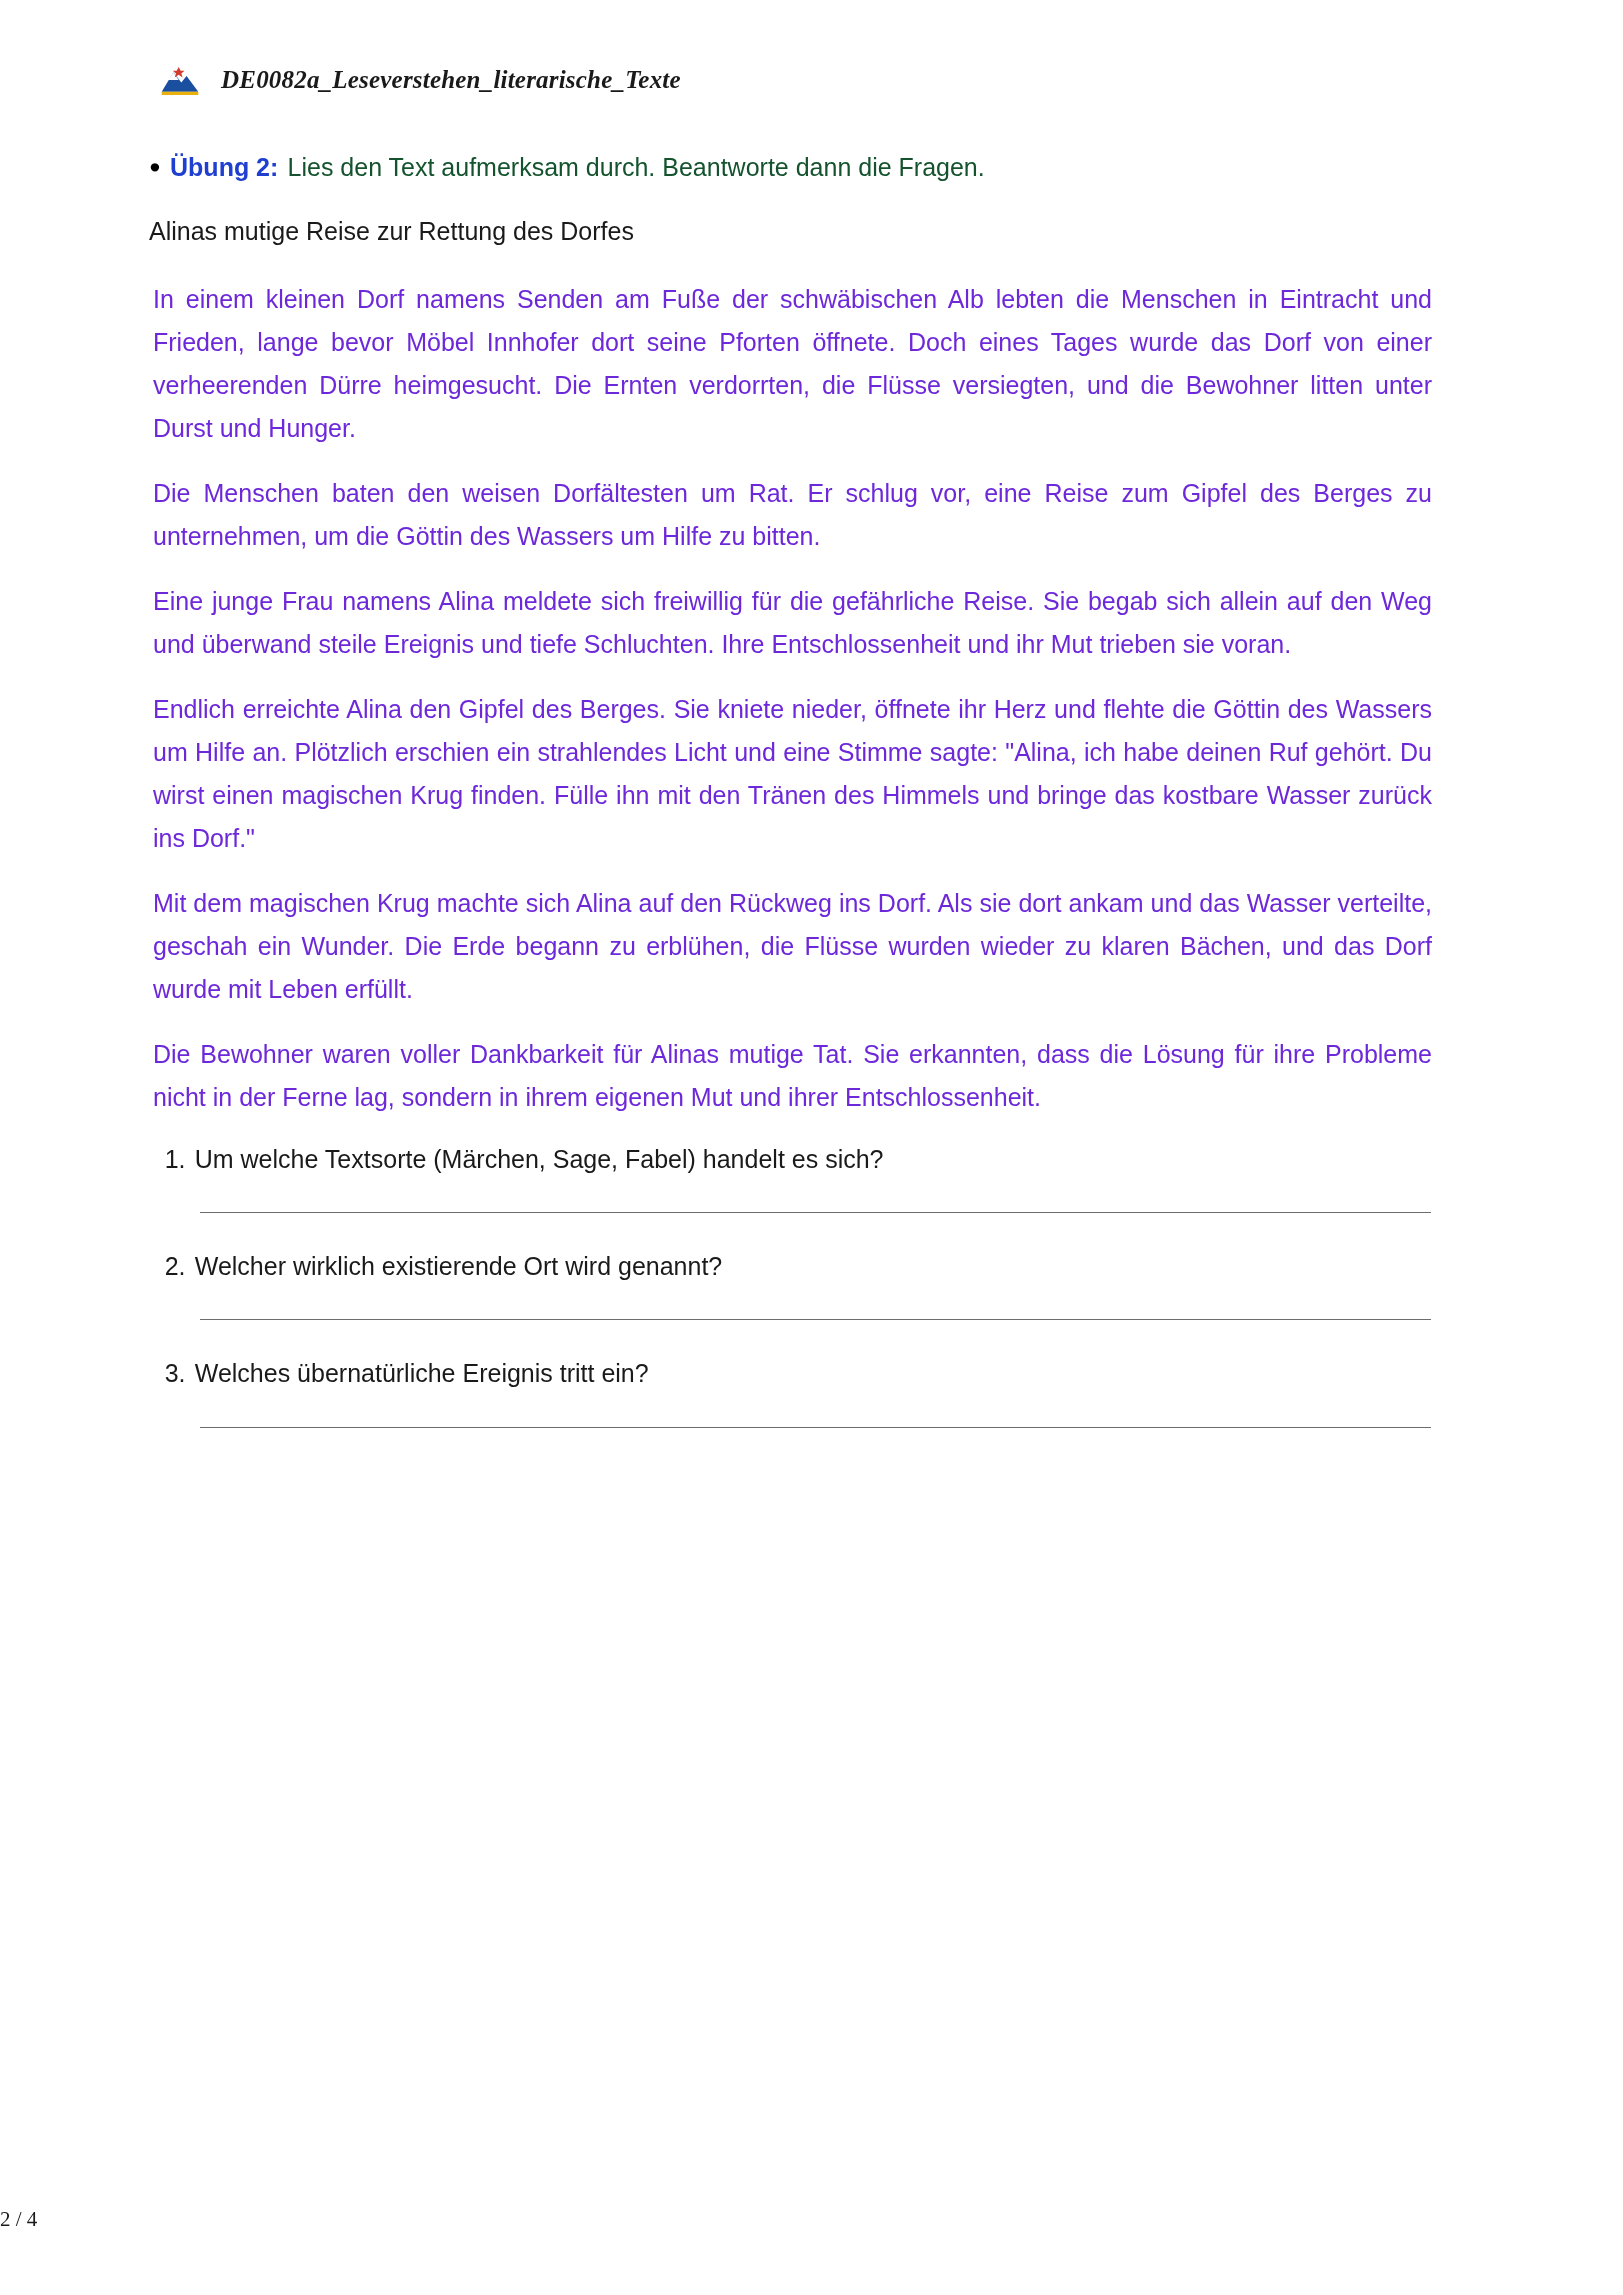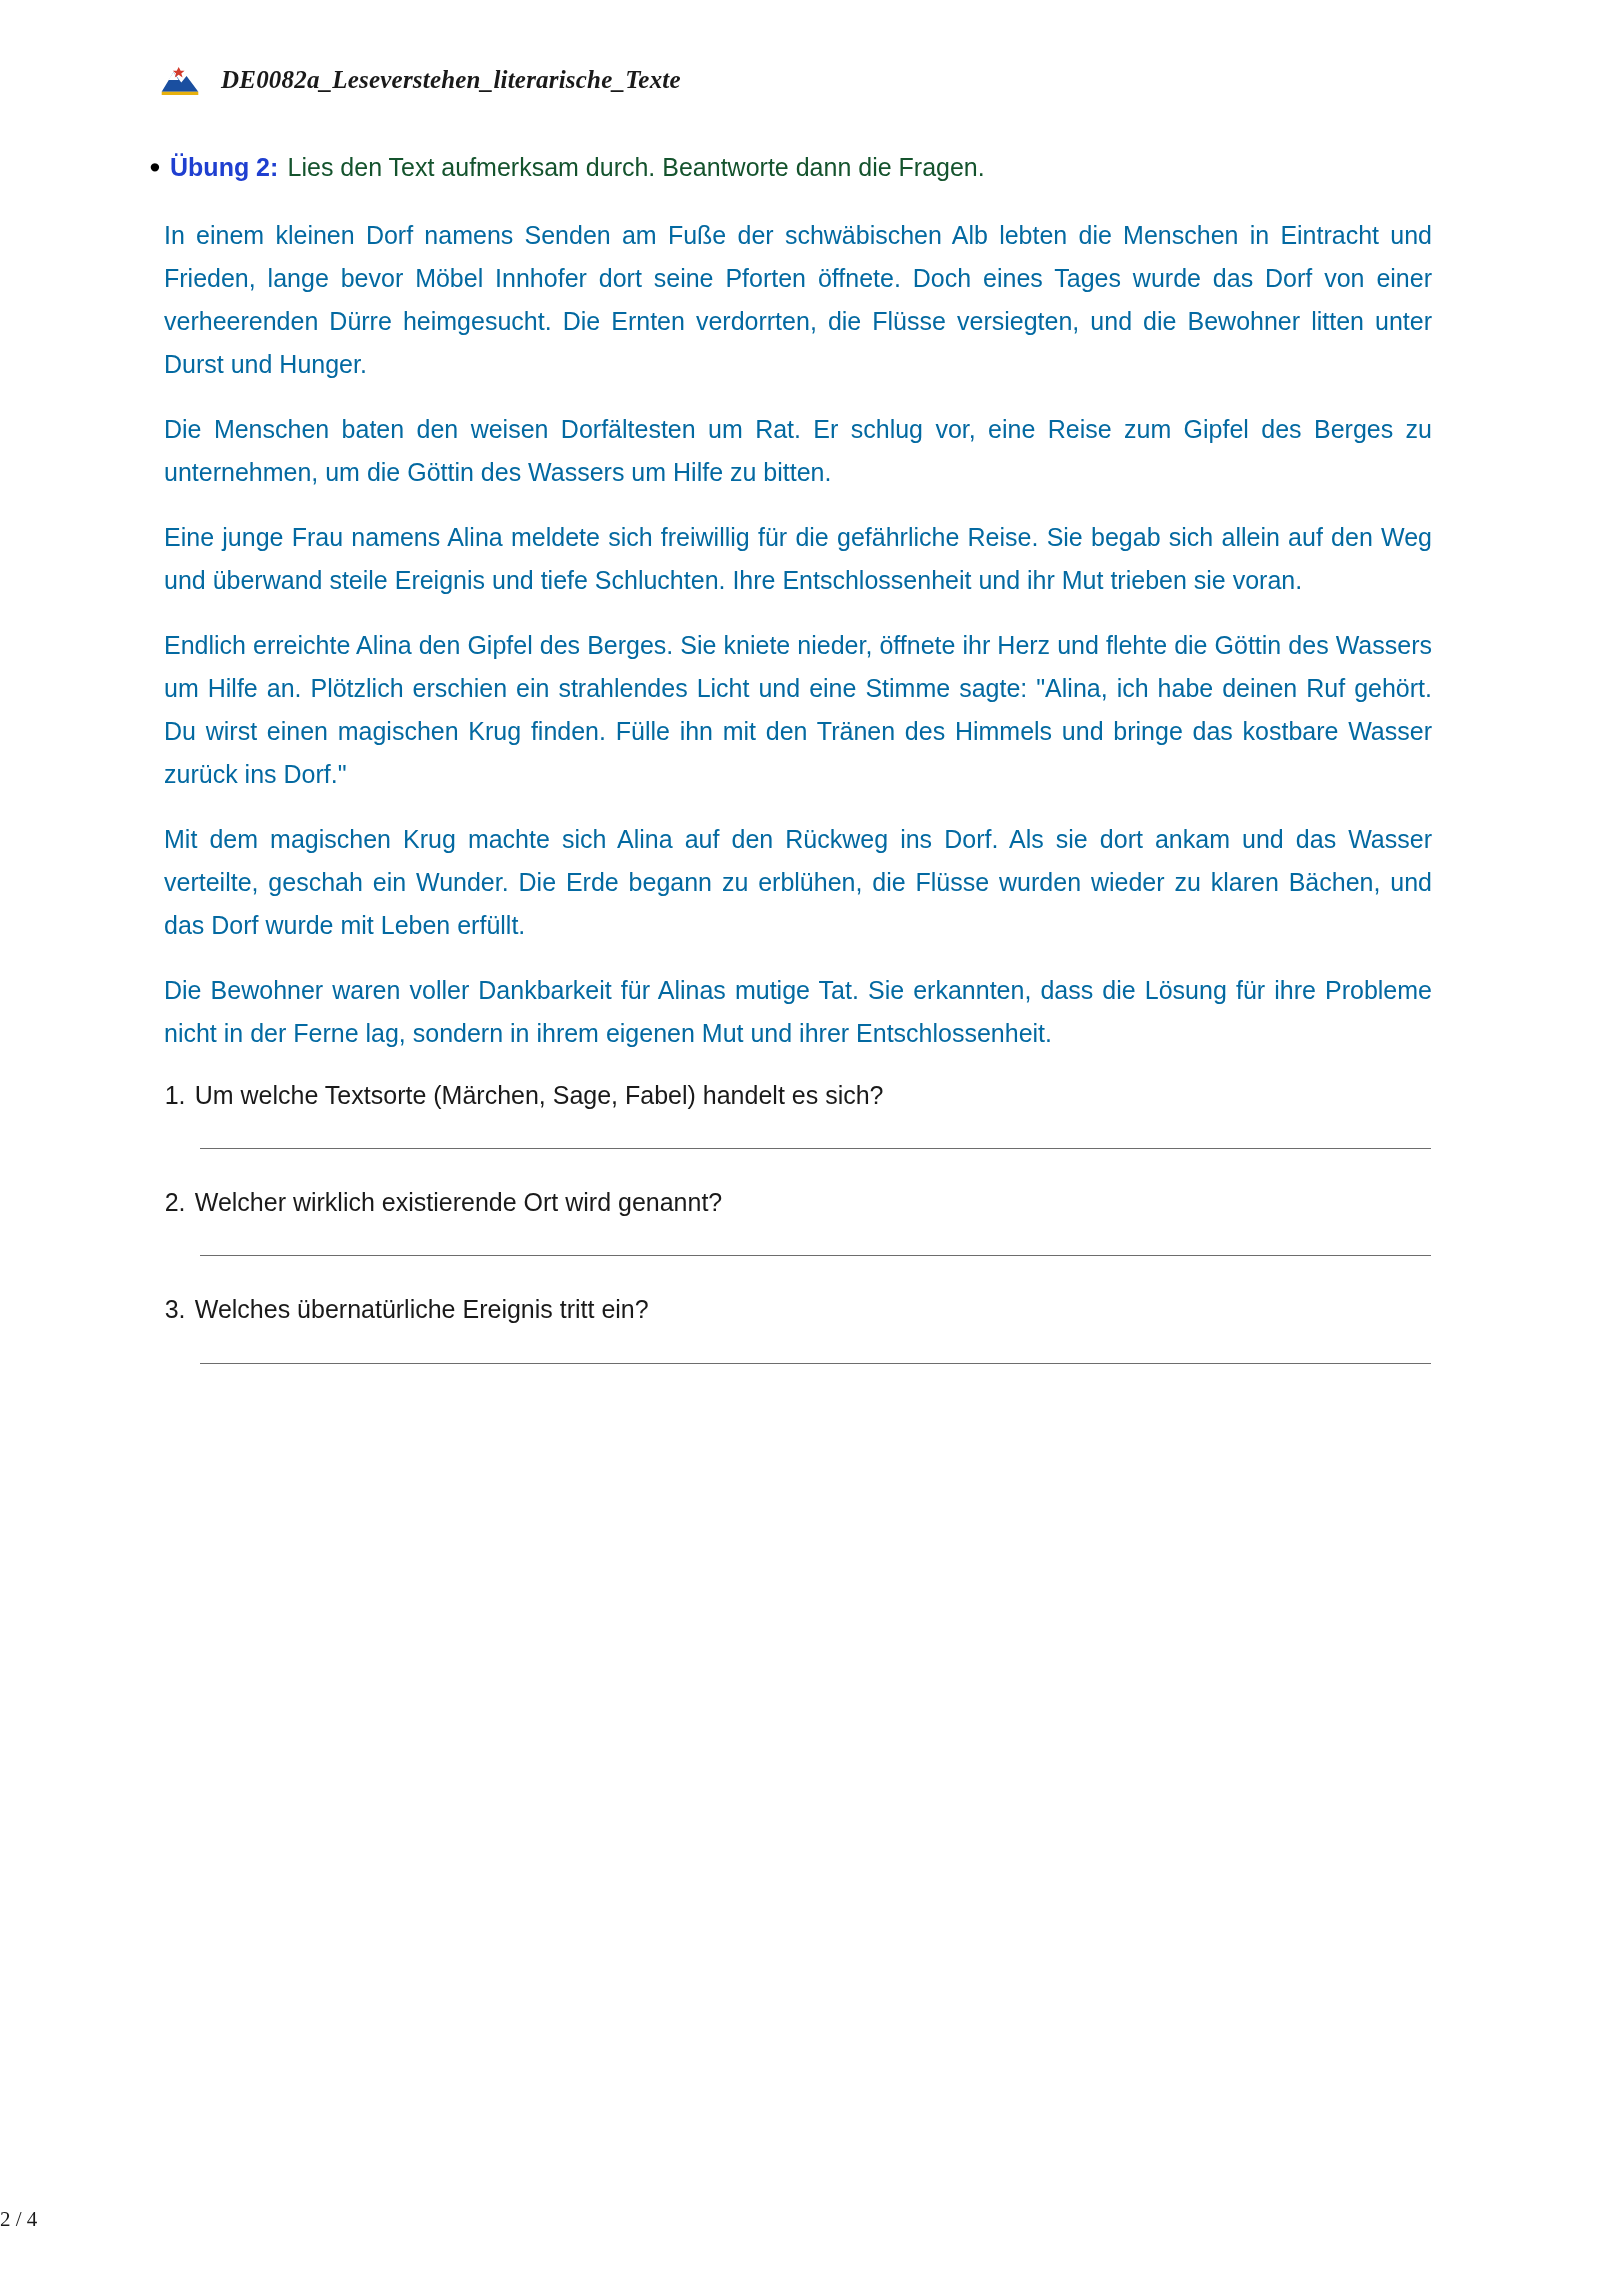--- a/index.html
+++ b/index.html
@@ -87,24 +87,24 @@
   .story-title {
     font-size: 25px;
     line-height: 1.4;
     margin: 0 0 29px 0;
     color: #1a1a1a;
   }
 
   p.body-par {
     font-size: 25px;
     line-height: 1.72;
-    margin: 0 0 22px 15px;
+    margin: 0 0 22px 4px;
     text-align: justify;
     text-justify: inter-word;
-    color: #0369a1;
+    color: #6d28d9;
   }
 
   
   .questions {
     margin-top: 17px;
   }
   .question-item {
     margin-bottom: 6.5px;
   }
   .question-text {
@@ -153,20 +153,21 @@
   </div>
 
   <div class="content">
 
     <div class="exercise-line">
       <span class="bullet">●</span>
       <span class="exercise-label">Übung 2:</span>
       <span class="exercise-instruction">Lies den Text aufmerksam durch. Beantworte dann die Fragen.</span>
     </div>
 
+    <div class="story-title">Alinas mutige Reise zur Rettung des Dorfes</div>
 
     <p class="body-par">In einem kleinen Dorf namens Senden am Fuße der schwäbischen Alb lebten die Menschen in Eintracht und Frieden, lange bevor Möbel Innhofer dort seine Pforten öffnete. Doch eines Tages wurde das Dorf von einer verheerenden Dürre heimgesucht. Die Ernten verdorrten, die Flüsse versiegten, und die Bewohner litten unter Durst und Hunger.</p>
     <p class="body-par">Die Menschen baten den weisen Dorfältesten um Rat. Er schlug vor, eine Reise zum Gipfel des Berges zu unternehmen, um die Göttin des Wassers um Hilfe zu bitten.</p>
     <p class="body-par">Eine junge Frau namens Alina meldete sich freiwillig für die gefährliche Reise. Sie begab sich allein auf den Weg und überwand steile Ereignis und tiefe Schluchten. Ihre Entschlossenheit und ihr Mut trieben sie voran.</p>
     <p class="body-par">Endlich erreichte Alina den Gipfel des Berges. Sie kniete nieder, öffnete ihr Herz und flehte die Göttin des Wassers um Hilfe an. Plötzlich erschien ein strahlendes Licht und eine Stimme sagte: "Alina, ich habe deinen Ruf gehört. Du wirst einen magischen Krug finden. Fülle ihn mit den Tränen des Himmels und bringe das kostbare Wasser zurück ins Dorf."</p>
     <p class="body-par">Mit dem magischen Krug machte sich Alina auf den Rückweg ins Dorf. Als sie dort ankam und das Wasser verteilte, geschah ein Wunder. Die Erde begann zu erblühen, die Flüsse wurden wieder zu klaren Bächen, und das Dorf wurde mit Leben erfüllt.</p>
     <p class="body-par">Die Bewohner waren voller Dankbarkeit für Alinas mutige Tat. Sie erkannten, dass die Lösung für ihre Probleme nicht in der Ferne lag, sondern in ihrem eigenen Mut und ihrer Entschlossenheit.</p>
 
     <div class="questions">
 

